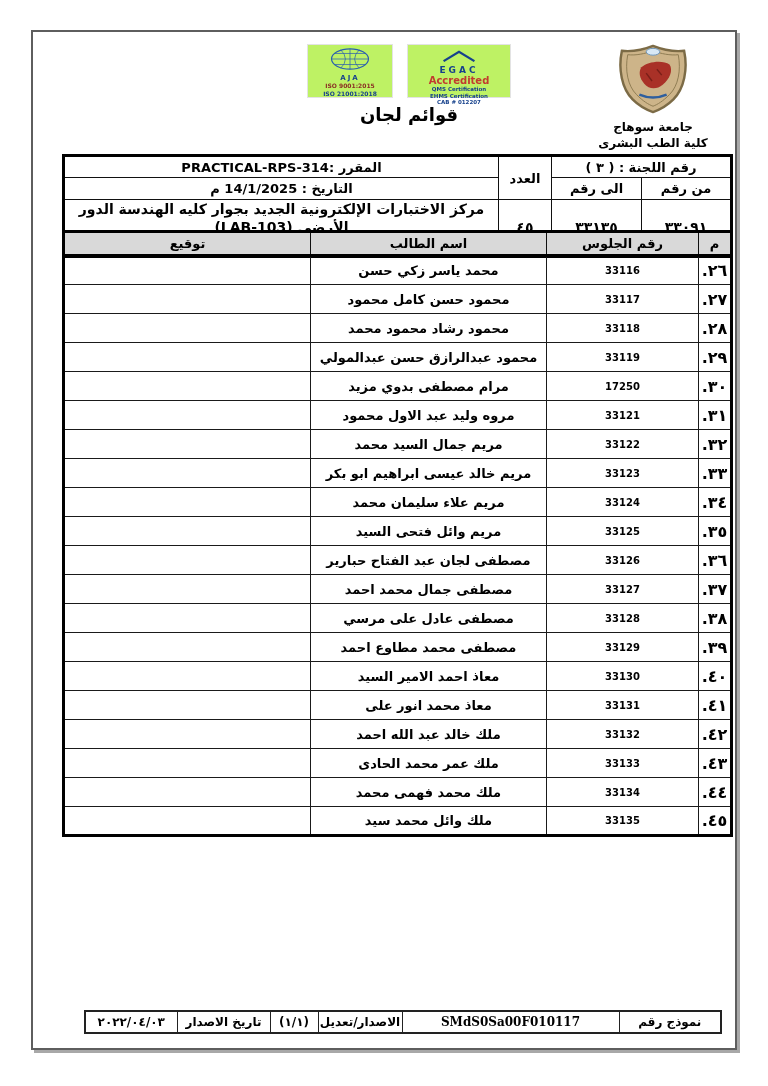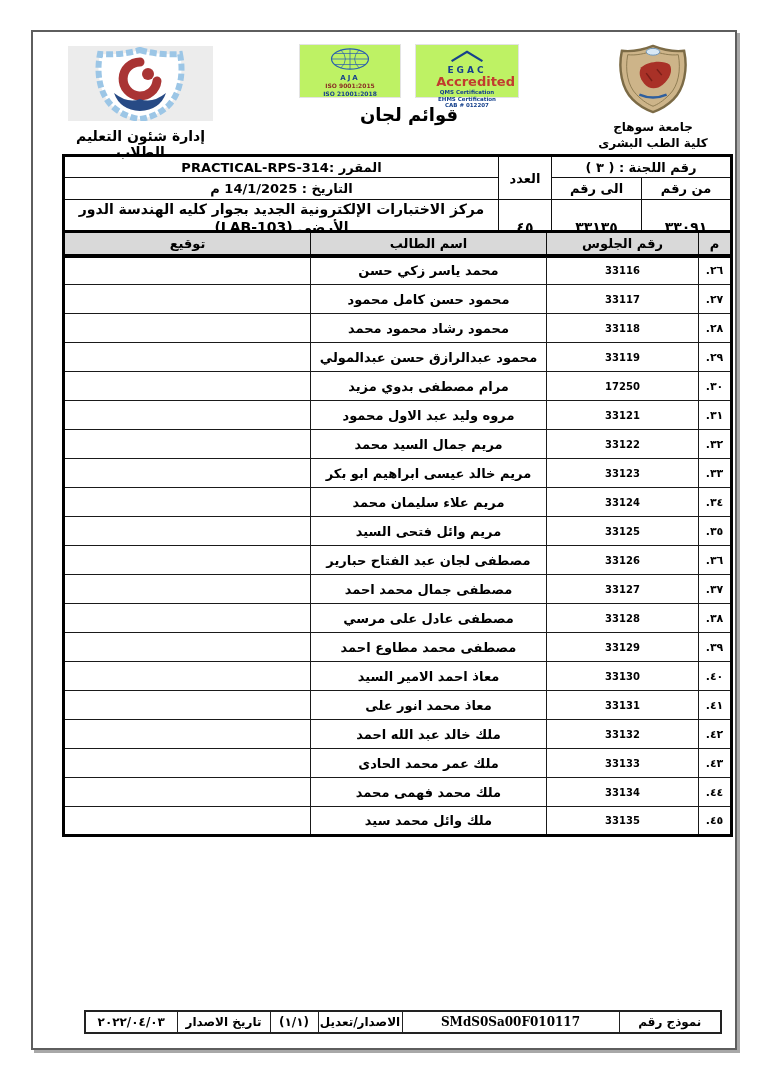--- a/index.html
+++ b/index.html
@@ -11,23 +11,23 @@
   }
   
   .uni-block { position:absolute; top:12px; right:22px; width:120px; text-align:center; }
   .uni-name { font-size:12px; font-weight:bold; line-height:1.3; margin-top:2px; }
   .dept-block { position:absolute; top:14px; left:30px; width:155px; text-align:center; }
   .dept-caption { font-size:14px; font-weight:bold; margin-top:3px; }
   .center-block { position:absolute; top:12px; left:141px; width:470px; text-align:center; }
   .logos-row { display:flex; justify-content:center; align-items:flex-start; gap:14px; height:56px; }
   .logo-box { background:#bef264; border:1px solid #e3e3e3; direction:ltr; text-align:center; padding:2px 3px; }
   .egac-box { width:104px; height:54px; }
-  .aja-box { width:102px; height:54px; }
+  .aja-box { width:86px; height:54px; }
   .egac-name { color:#16418c; font-weight:bold; font-size:9px; letter-spacing:3px; line-height:1; }
-  .egac-accredited { color:#c23b2e; font-weight:bold; font-size:13px; line-height:1.1;text-align:right; }
+  .egac-accredited { color:#c23b2e; font-weight:bold; font-size:10px; line-height:1.1; }
   .egac-line { color:#16418c; font-weight:bold; font-size:5.5px; line-height:1.2; }
   .aja-name { color:#16418c; font-weight:bold; font-size:7px; line-height:1; letter-spacing:2px; }
   .aja-line1 { color:#8b2f24; font-weight:bold; font-size:6px; line-height:1.25; }
   .aja-line2 { color:#16418c; font-weight:bold; font-size:6px; line-height:1.25; }
   .doc-title { font-size:18px; font-weight:bold; margin-top:4px; }
   .doc-subtitle { font-size:18px; font-weight:bold; }
   
   table { border-collapse:collapse; table-layout:fixed; }
   td, th { text-align:center; vertical-align:middle; overflow:hidden; }
   
@@ -36,21 +36,21 @@
   .info-table .r1 td { height:22px; font-size:13px; }
   .info-table .r2 td { height:22px; font-size:13px; }
   .info-table .r3 td { height:28px; font-size:14px; }
   .c-count-label { font-size:13px; }
   .c-location { font-size:10px; line-height:1.3; font-weight:bold; }
   .c-course, .c-date { font-size:14px; }
   
   .students-table { position:absolute; top:198px; left:29px; width:668px; border:3px solid #000; }
   .students-table th { background:#d9d9d9; height:24px; font-size:13px; font-weight:bold; border:1px solid #111; border-bottom:3px solid #000;margin-top:7px; }
   .students-table td { border:1px solid #1a1a1a; height:29px; }
-  .cell-index { font-size:11px; font-weight:bold; }
+  .cell-index { font-size:16px; font-weight:bold; }
   .cell-seat { font-size:10px; font-weight:bold; direction:ltr; }
   .cell-name { font-size:13px; font-weight:bold; }
   
   .footer-table { position:absolute; top:978px; left:51px; width:636px; border:2px solid #222; }
   .footer-table td { border:1px solid #222; height:22px; font-size:12px; font-weight:bold; }
   .f-form-value { font-family:"DejaVu Serif", serif; font-size:13px; direction:ltr; }
 </style>
 </head>
 <body>
 
@@ -90,30 +90,20 @@
           <path d="M12 3 Q22 13 12 23 M32 3 Q22 13 32 23" stroke="#2a5faf" stroke-width="0.8" fill="none"></path>
         </svg>
         <div class="aja-name">AJA</div>
         <div class="aja-line1">ISO 9001:2015</div>
         <div class="aja-line2">ISO 21001:2018</div>
       </div>
     </div>
     <div class="doc-title">قوائم لجان</div>
   </div>
 
-  <div class="dept-block">
-    <svg width="145" height="75" viewBox="0 0 145 75">
-      <rect width="145" height="75" fill="#ececec"></rect>
-      <path d="M72 4 C86 8 100 9 112 8 C116 28 112 48 100 60 C90 69 80 72 72 73 C64 72 54 69 44 60 C32 48 28 28 32 8 C44 9 58 8 72 4 Z" fill="#ffffff" stroke="#9cc6e6" stroke-width="6" stroke-dasharray="7 3"></path>
-      <path d="M72 16 A17 17 0 1 0 89 35" fill="none" stroke="#a93434" stroke-width="9" stroke-linecap="round"></path>
-      <circle cx="80" cy="28" r="6" fill="#a93434"></circle>
-      <path d="M46 47 Q60 58 72 53 Q84 58 98 47 Q92 64 72 65 Q52 64 46 47 Z" fill="#274a85"></path>
-    </svg>
-    <div class="dept-caption">إدارة شئون التعليم الطلاب</div>
-  </div>
 
   <table class="info-table">
     <colgroup>
         <col style="width:90px">
         <col style="width:90px">
         <col style="width:53px">
         <col style="width:435px">
       </colgroup>
     <tbody>
         <tr class="r1">

